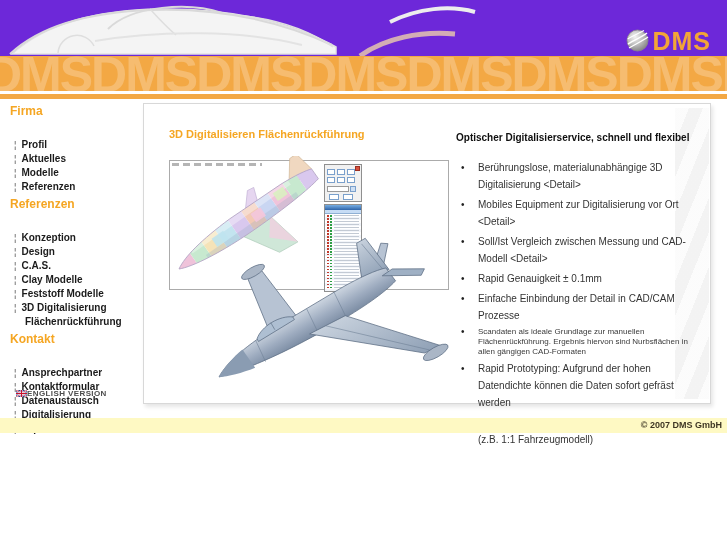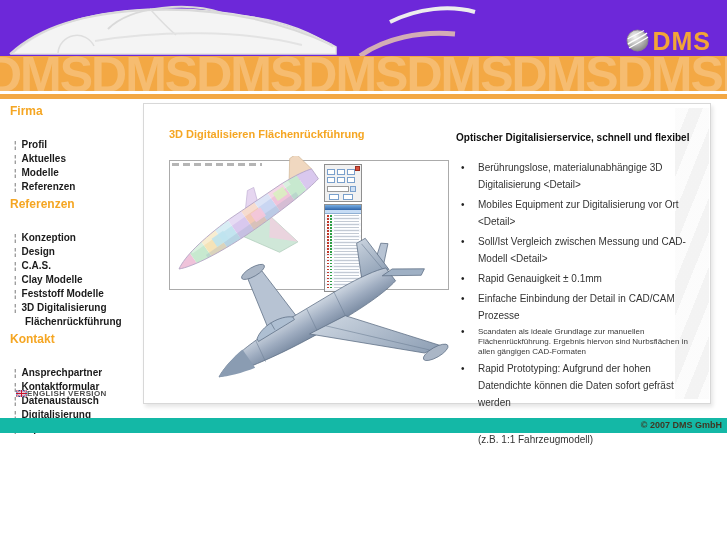--- a/index.html
+++ b/index.html
@@ -73,21 +73,21 @@
   .right-heading { font-size:10px; font-weight:bold; color:#101010; line-height:12px; }
   .bullet-list { list-style:none; margin-top:15px; }
   .bullet-list li { position:relative; padding-left:22px; font-size:10px; color:#333;
                     line-height:17px; margin-bottom:3px; }
   .bullet-list li::before { content:"•"; position:absolute; left:5px; top:0; font-size:10px; color:#222; }
   .bullet-list li.small { font-size:8px; line-height:10px; color:#3a3a3a; }
   .detail-link { cursor:pointer; }
 
   
   .footer-bar { position:absolute; left:0; top:418px; width:727px; height:15px;
-                background:#14b8a6; text-align:right; }
+                background:#fef9c3; text-align:right; }
   .footer-text { font-size:9px; font-weight:bold; color:#3f3724; line-height:15px; padding-right:5px; }
 </style>
 </head>
 <body>
 
 <div class="header">
   <svg class="car-sketch" width="360" height="56" viewBox="0 0 360 56">
     <path d="M12,54 C45,24 95,10 160,9 C230,8 292,22 336,47 L336,54 Z" fill="#f4f4f4" stroke="#e2e2e2" stroke-width="1.5"></path>
     <path d="M10,54 C40,26 90,12 152,10 C218,8 278,20 332,45" fill="none" stroke="#d9d9d9" stroke-width="2"></path>
     <path d="M108,29 C132,5 190,2 222,13" fill="none" stroke="#d9d9d9" stroke-width="2"></path>

